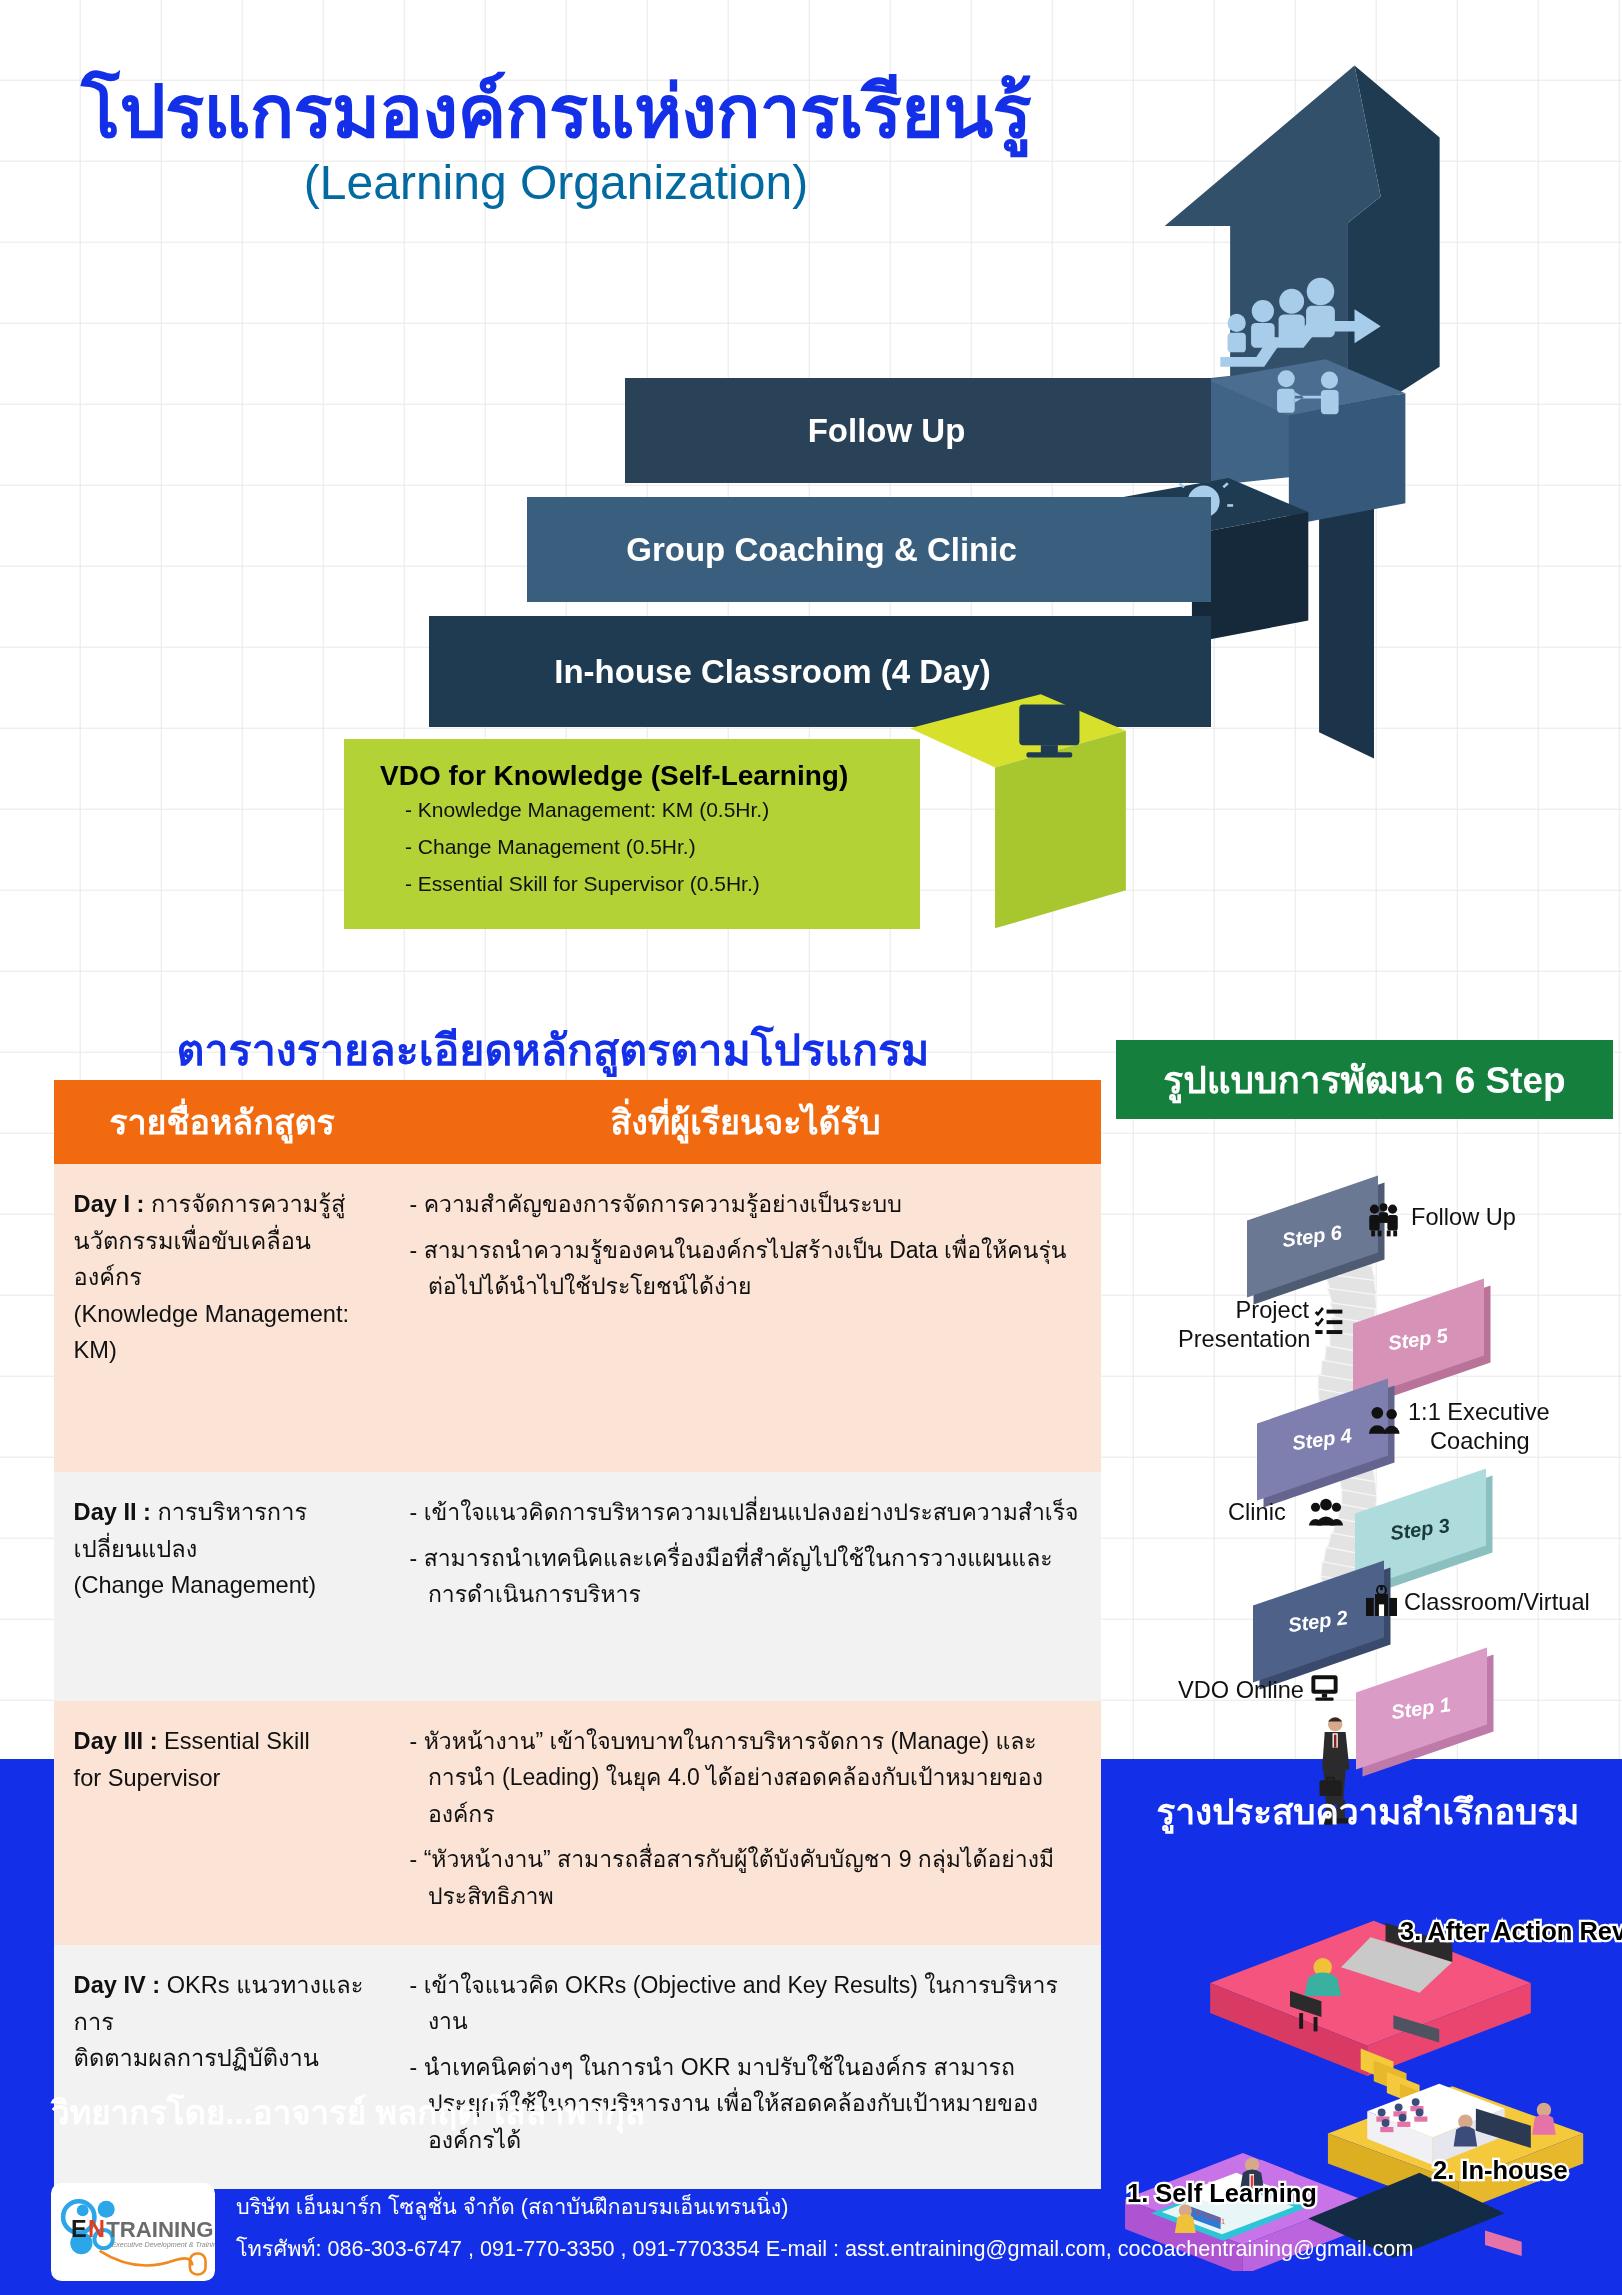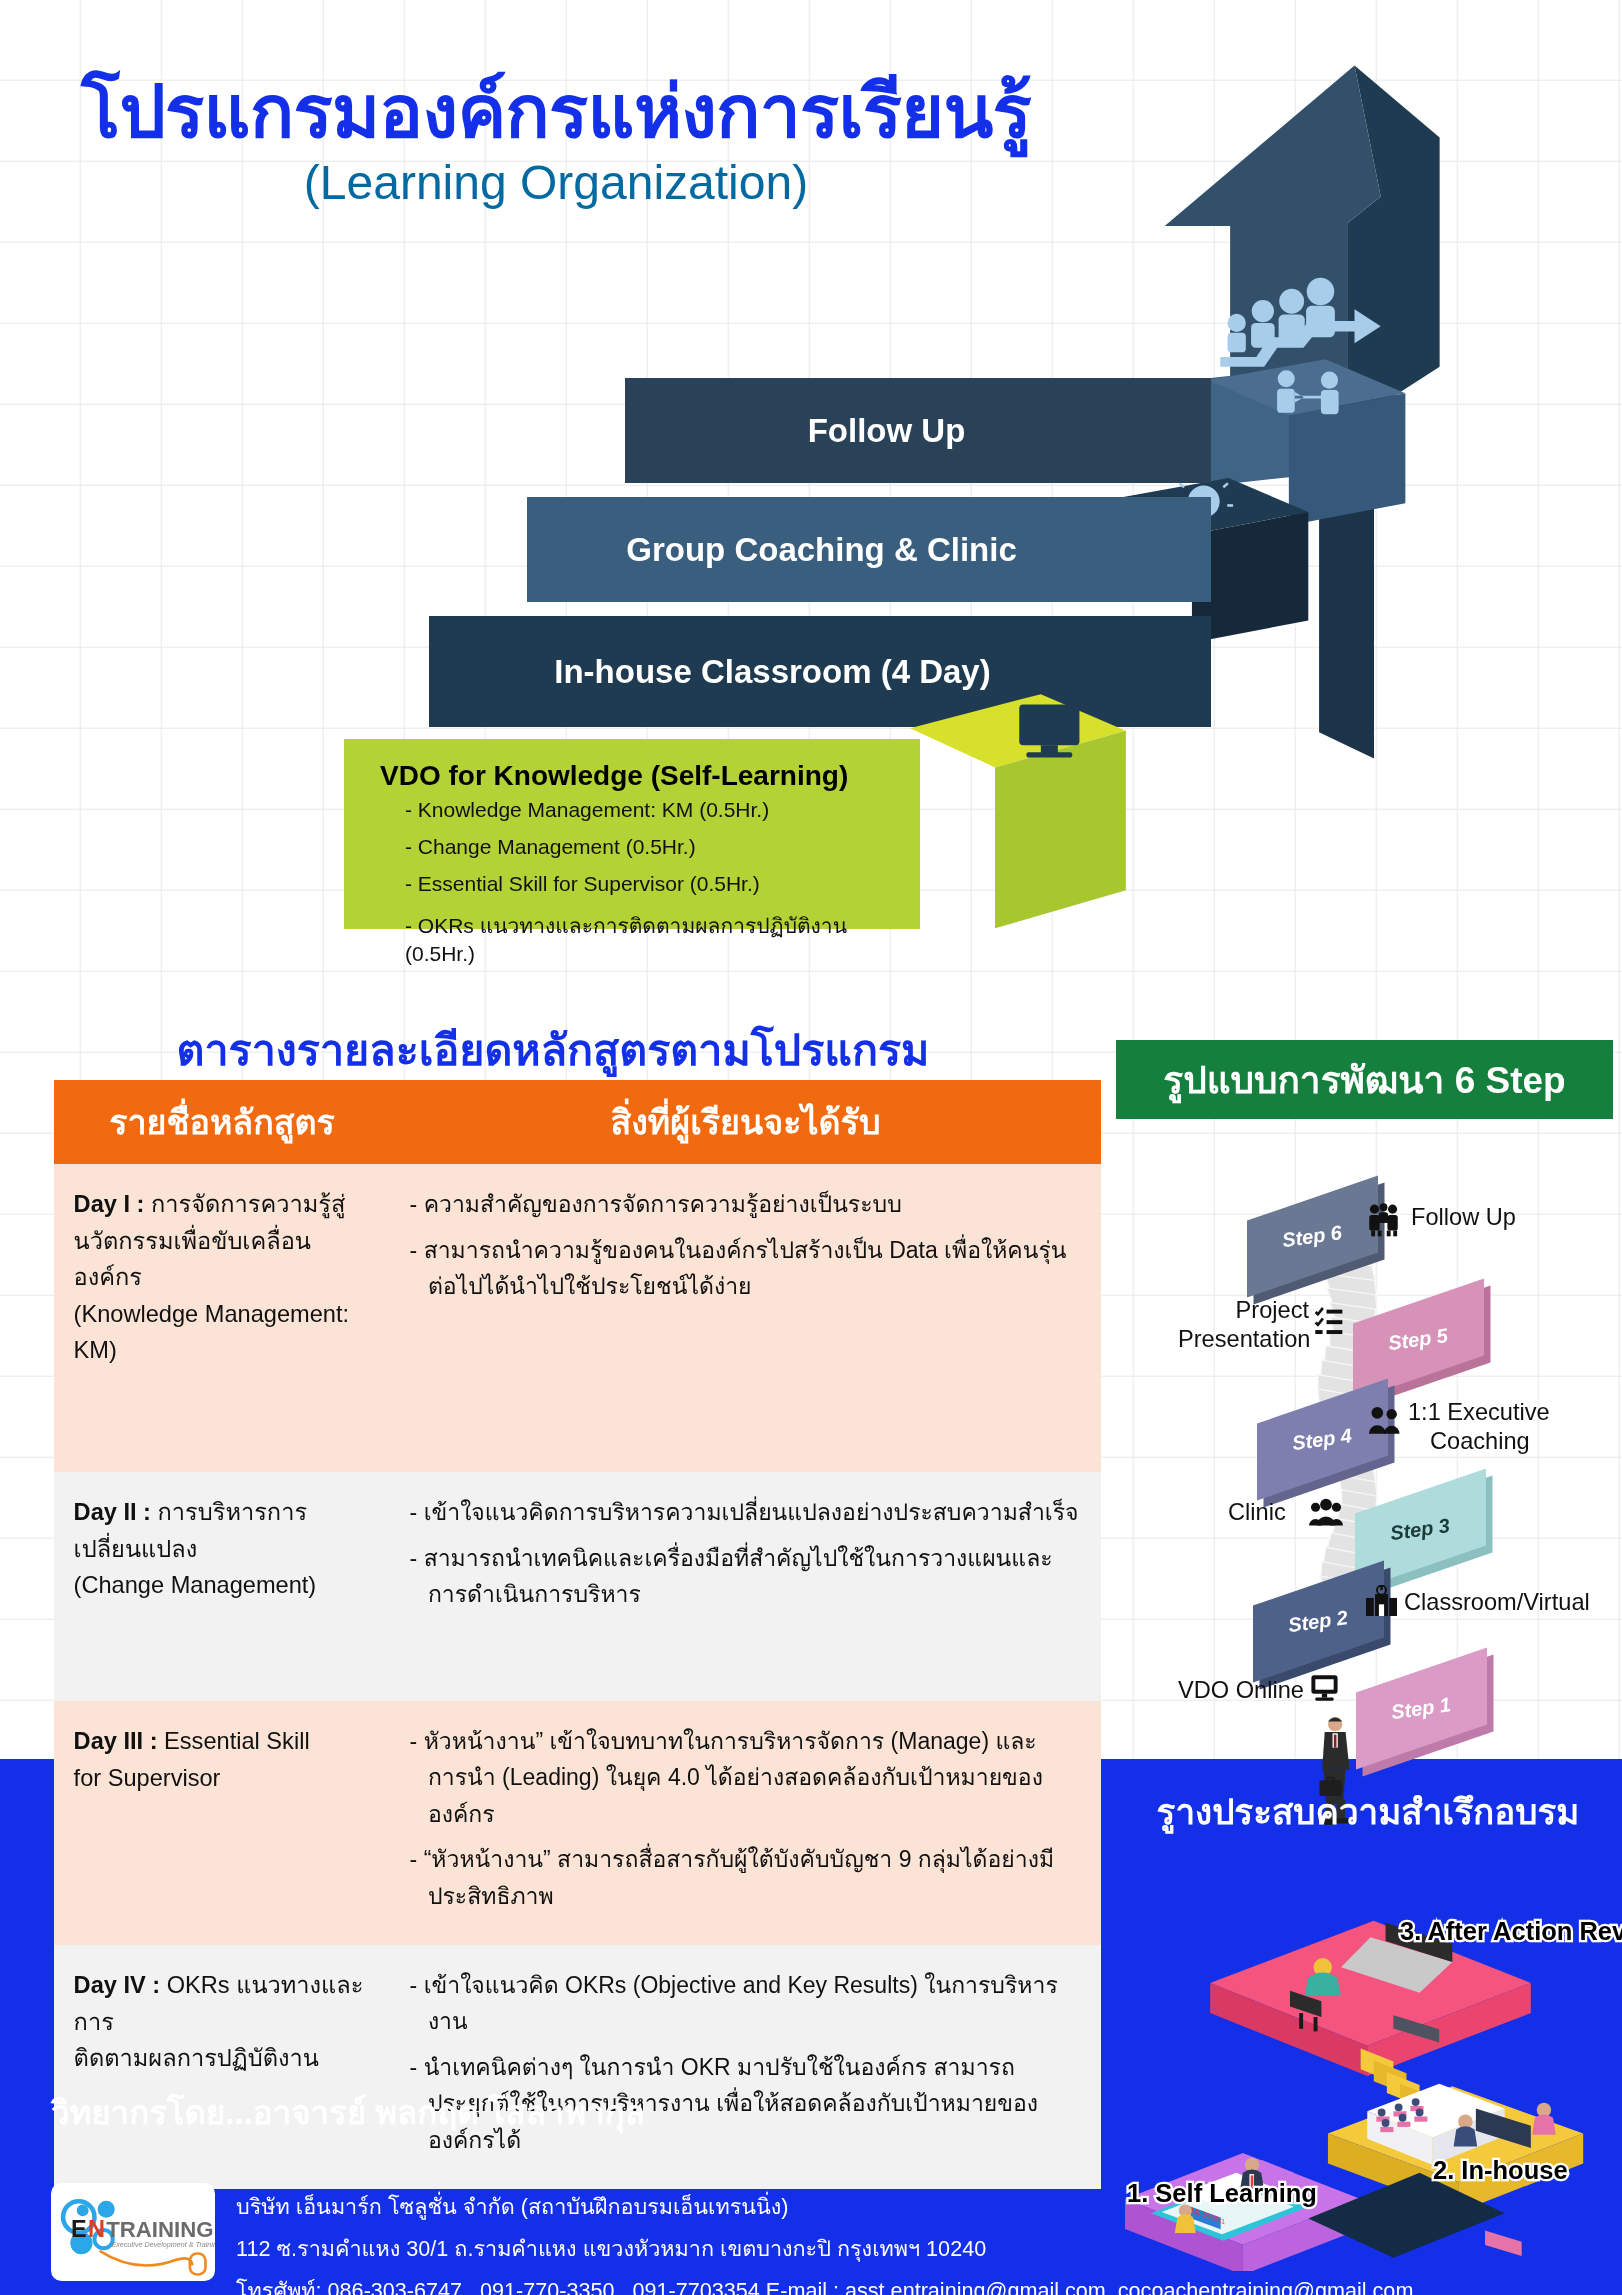--- a/index.html
+++ b/index.html
@@ -226,21 +226,20 @@
     <rect x="200" y="78" width="26" height="12"></rect>
     <rect x="178" y="89" width="70" height="8" rx="3"></rect>
   </g>
 </svg>
 
 <div id="vdo-box">
   <div class="vdo-title">VDO for Knowledge (Self-Learning)</div>
   <div class="vdo-item">- Knowledge Management: KM (0.5Hr.)</div>
   <div class="vdo-item">- Change Management (0.5Hr.)</div>
   <div class="vdo-item">- Essential Skill for Supervisor (0.5Hr.)</div>
-  <div class="vdo-item">- OKRs แนวทางและการติดตามผลการปฏิบัติงาน (0.5Hr.)</div>
 </div>
 
 <div id="tbl-heading">ตารางรายละเอียดหลักสูตรตามโปรแกรม</div>
 
 <table id="course-table">
   <colgroup>
       <col class="c1">
       <col class="c2">
     </colgroup>
   <thead>
@@ -551,16 +550,15 @@
     <text x="56" y="82" font-size="36" font-weight="bold" fill="#E23B1E" font-family="Liberation Sans, sans-serif">N</text>
     <text x="84" y="82" font-size="34" font-weight="bold" fill="#6B6B6B" font-family="Liberation Sans, sans-serif">TRAINING</text>
     <text x="92" y="98" font-size="11" fill="#8A8A8A" font-style="italic" font-family="Liberation Sans, sans-serif">Executive Development &amp; Training Network</text>
     <path d="M74 104 Q130 140 190 118 Q214 110 216 126" fill="none" stroke="#F08A1E" stroke-width="4"></path>
     <rect x="212" y="108" width="24" height="32" rx="11" fill="none" stroke="#F08A1E" stroke-width="4"></rect>
   </svg>
 </div>
 
 <div id="footer-text">
   <div>บริษัท เอ็นมาร์ก โซลูชั่น จำกัด (สถาบันฝึกอบรมเอ็นเทรนนิ่ง)</div>
-  <div>112 ซ.รามคำแหง 30/1 ถ.รามคำแหง แขวงหัวหมาก เขตบางกะปิ กรุงเทพฯ 10240</div>
   <div>โทรศัพท์: 086-303-6747 , 091-770-3350 , 091-7703354 E-mail : asst.entraining@gmail.com, cocoachentraining@gmail.com</div>
 </div>
 
 
 </body></html>

